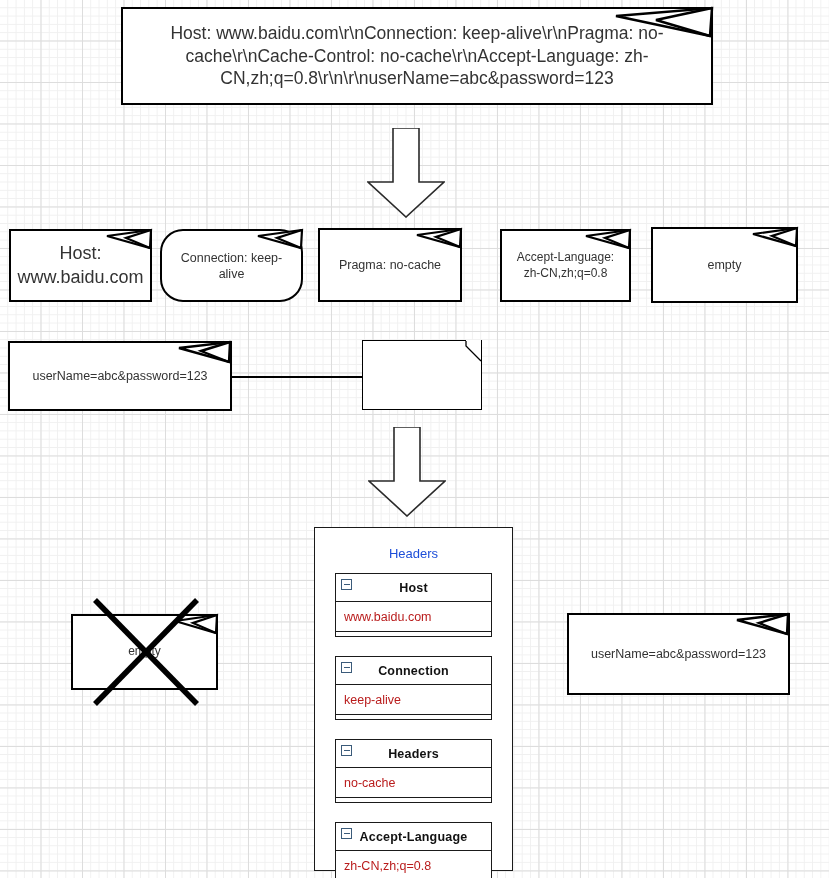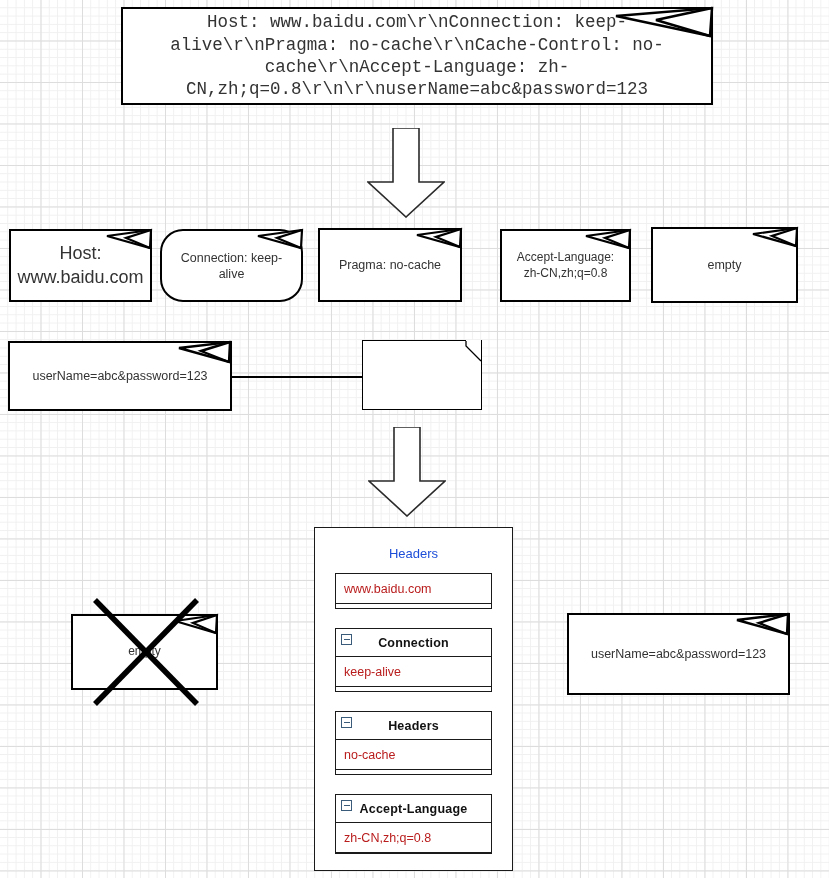--- a/index.html
+++ b/index.html
@@ -110,21 +110,21 @@
     border-bottom:1.4px solid #1a1a1a;
     box-sizing:border-box;
   }
   .hdr-pad{height:4px;}
 </style>
 </head>
 <body>
 
 <div id="canvas">
 
-  <div class="note" style="left:121px;top:7px;width:592px;height:98px;font-size:17.5px;font-family:Liberation Mono, monospace;">
+  <div class="note" style="left:121px;top:7px;width:592px;height:98px;font-size:17.5px;">
     <span class="txt">Host: www.baidu.com\r\nConnection: keep-alive\r\nPragma: no-cache\r\nCache-Control: no-cache\r\nAccept-Language: zh-CN,zh;q=0.8\r\n\r\nuserName=abc&amp;password=123</span>
     <svg class="dogear" width="110" height="32" viewBox="0 0 110 32">
       <polygon points="108,2 106,30 12,10" fill="#ffffff" stroke="#000000" stroke-width="2.5"></polygon>
       <polyline points="108,2 52,14 106,30" fill="none" stroke="#000000" stroke-width="2.5"></polyline>
     </svg>
   </div>
 
   <svg class="blockarrow" style="left:367px;top:128px;" width="78" height="90" viewBox="0 0 78 90">
     <polygon points="26,0 52,0 52,54 77,54 39,89 1,54 26,54" fill="#ffffff" stroke="#2a2a2a" stroke-width="1.6"></polygon>
   </svg>
@@ -207,20 +207,24 @@
     <svg class="dogear" width="60" height="24" viewBox="0 0 60 24">
       <polygon points="57,2 56,22 6,8" fill="#ffffff" stroke="#000000" stroke-width="2.4"></polygon>
       <polyline points="57,2 28,11 56,22" fill="none" stroke="#000000" stroke-width="2.4"></polyline>
     </svg>
   </div>
 
   <div id="headers-panel" style="left:314px;top:527px;width:199px;height:344px;">
     <div class="panel-title">Headers</div>
 
     <div class="hdr-group">
+      <div class="hdr-bar">
+        <span class="collapse-icon"></span>
+        <span class="name">Host</span>
+      </div>
       <div class="hdr-val">www.baidu.com</div>
       <div class="hdr-pad"></div>
     </div>
 
     <div class="hdr-group">
       <div class="hdr-bar">
         <span class="collapse-icon"></span>
         <span class="name">Connection</span>
       </div>
       <div class="hdr-val">keep-alive</div>

